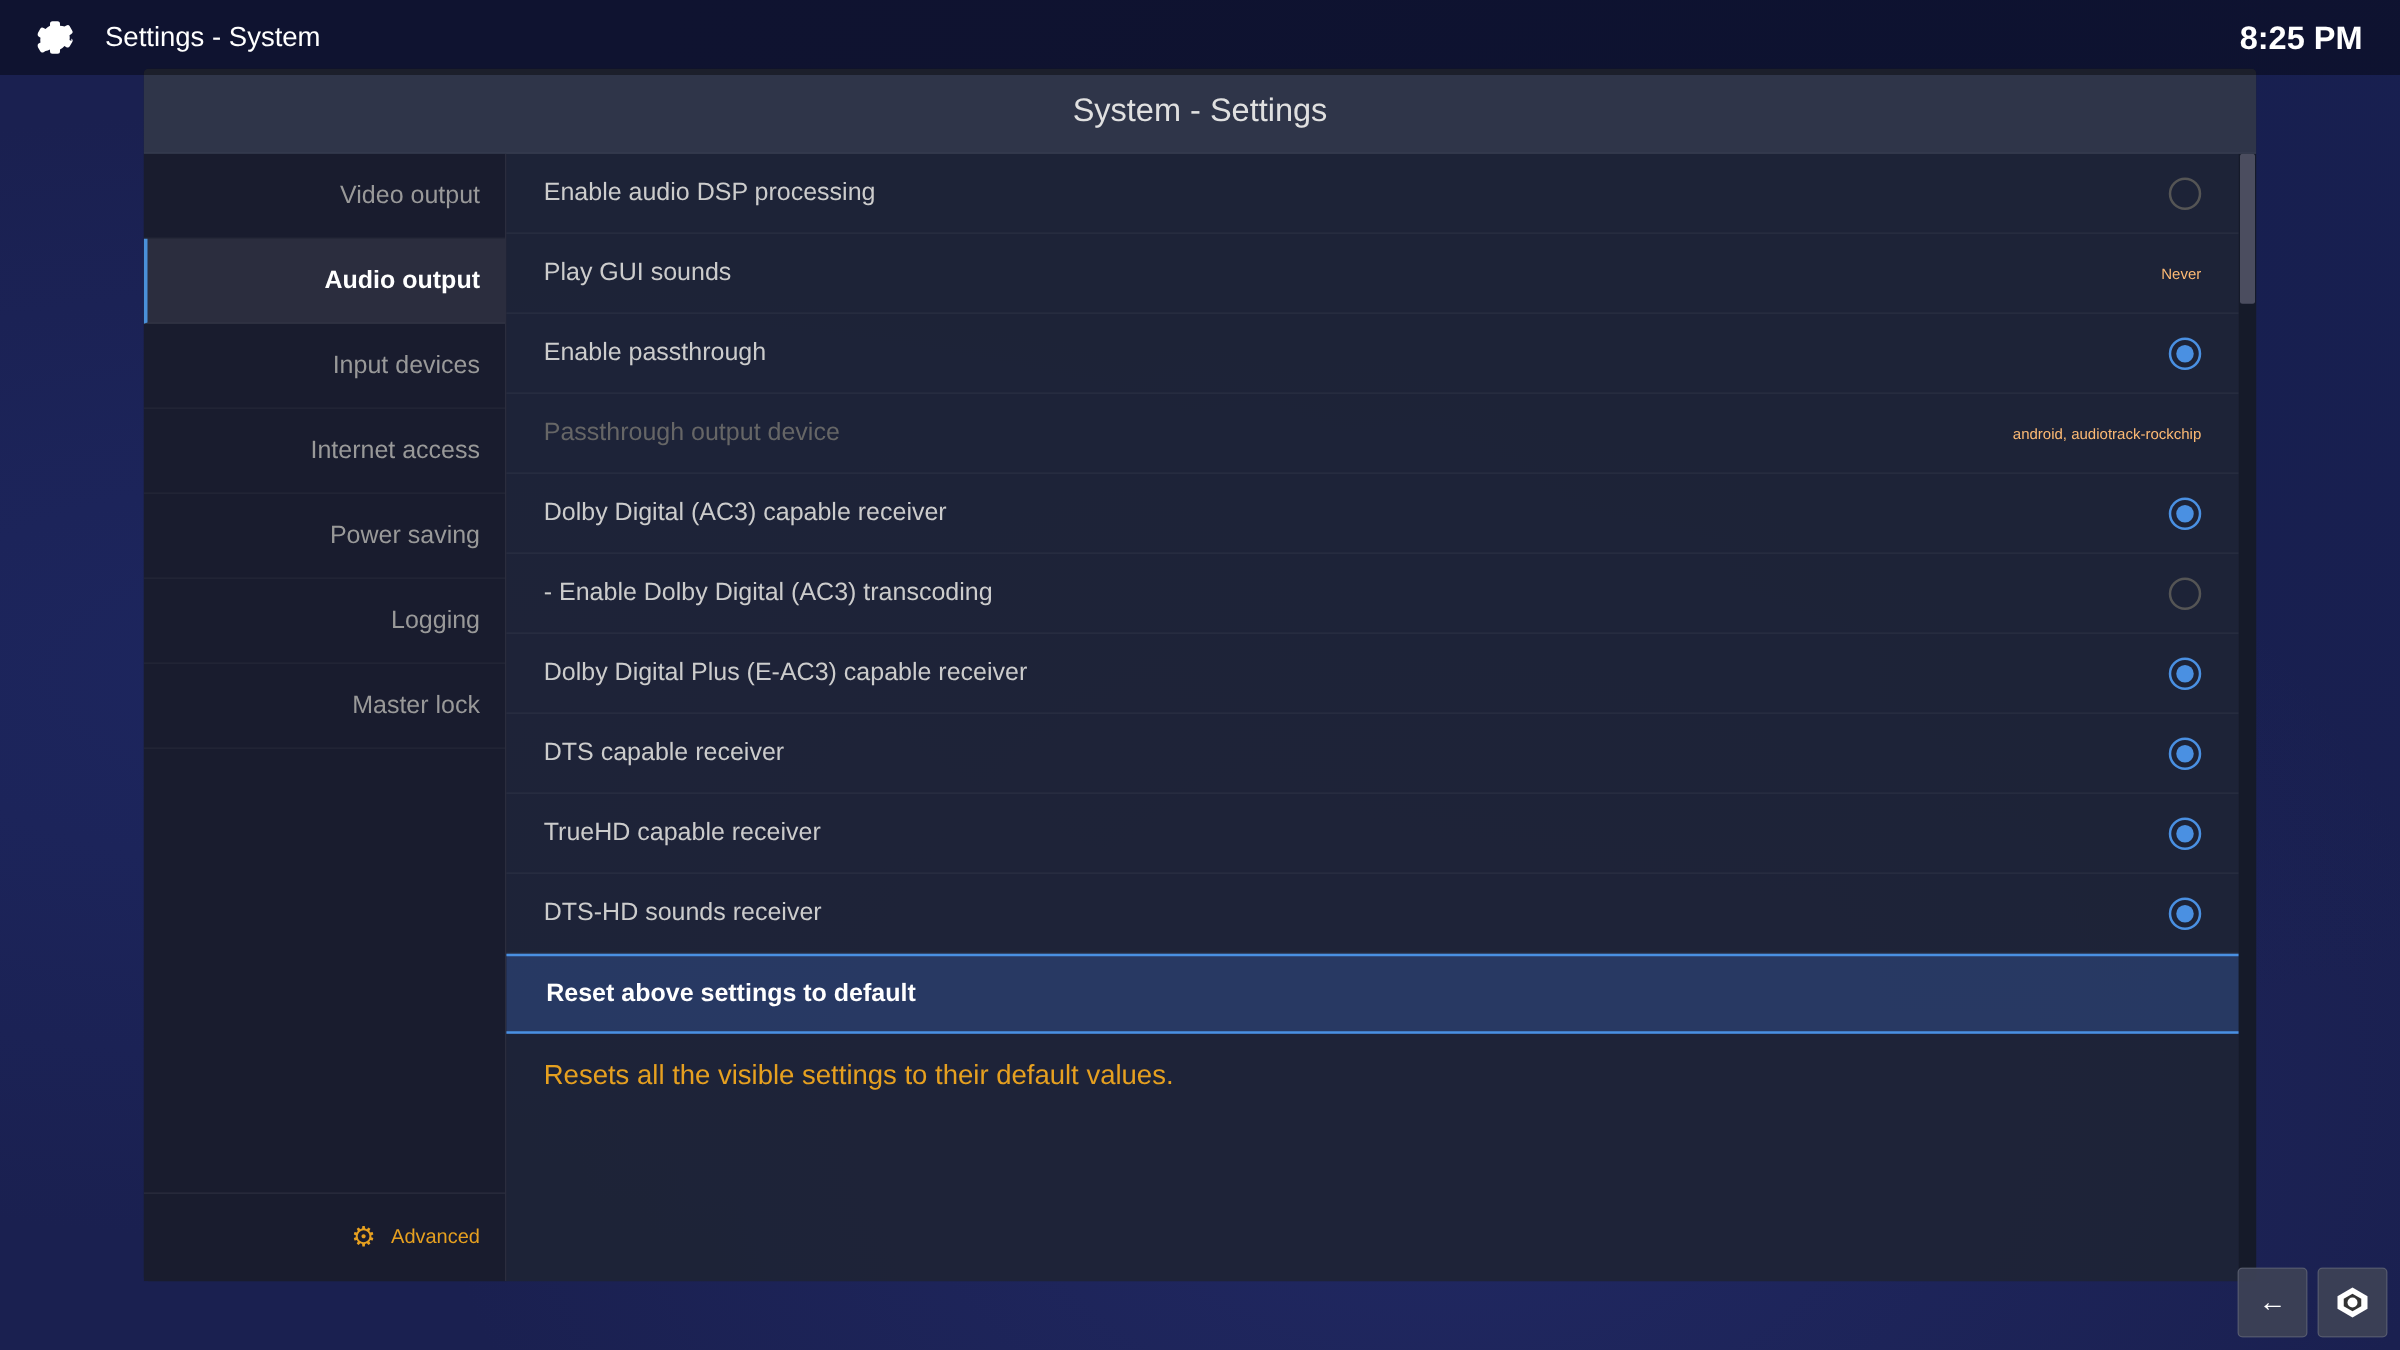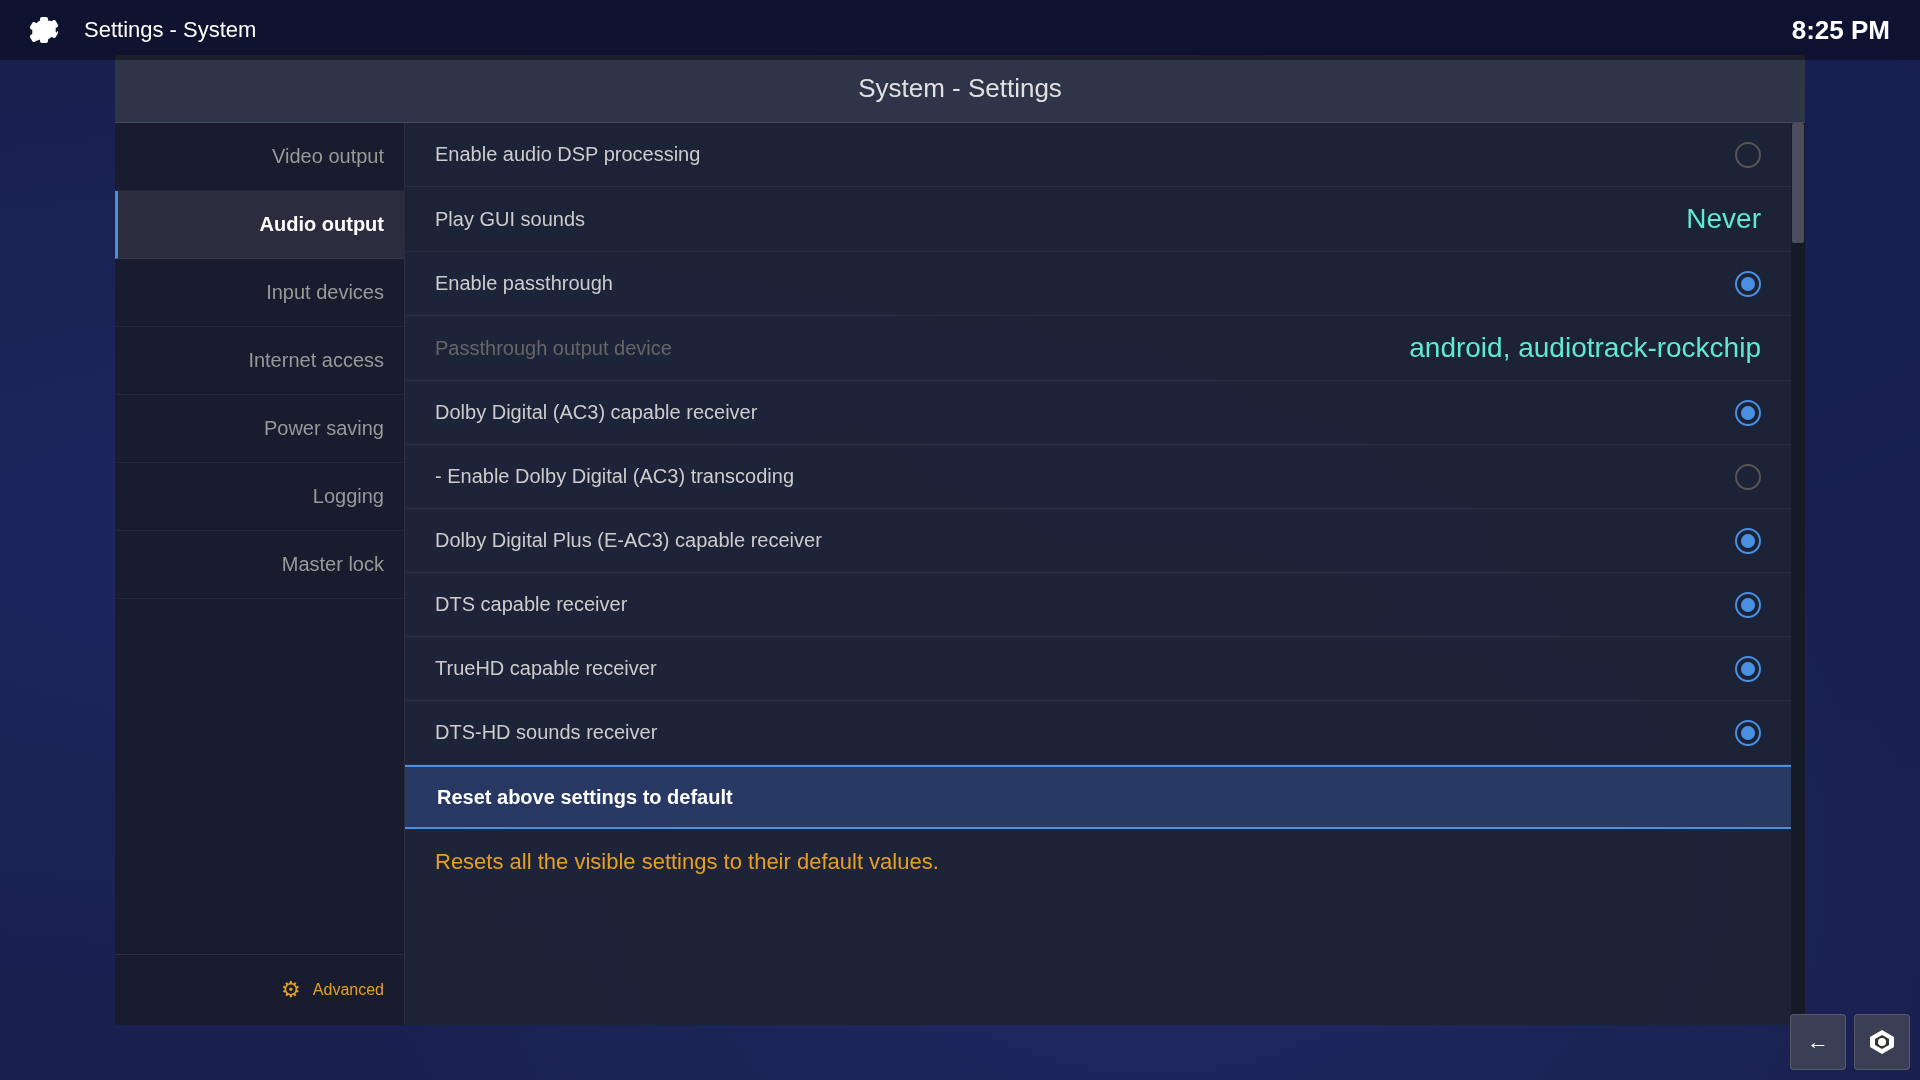--- a/index.html
+++ b/index.html
@@ -173,22 +173,22 @@
     .setting-label {
       color: #ccc;
       font-size: 20px;
     }
 
     .setting-label.dimmed {
       color: #666;
     }
 
     .setting-value {
-      color: #5eead4;
-      font-size: 28px;
+      color: #fdba74;
+      font-size: 12px;
     }
 
     
     .radio-toggle {
       width: 26px;
       height: 26px;
       border-radius: 50%;
       border: 2px solid #555;
       background: transparent;
       display: flex;

